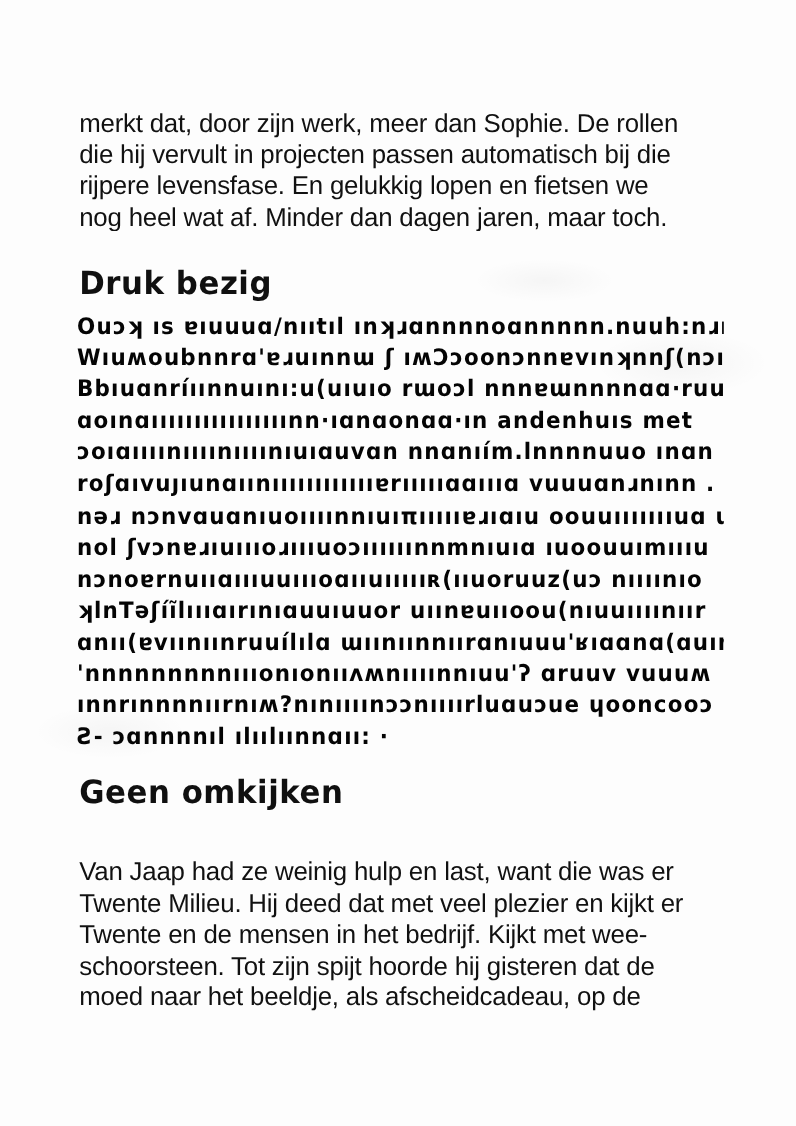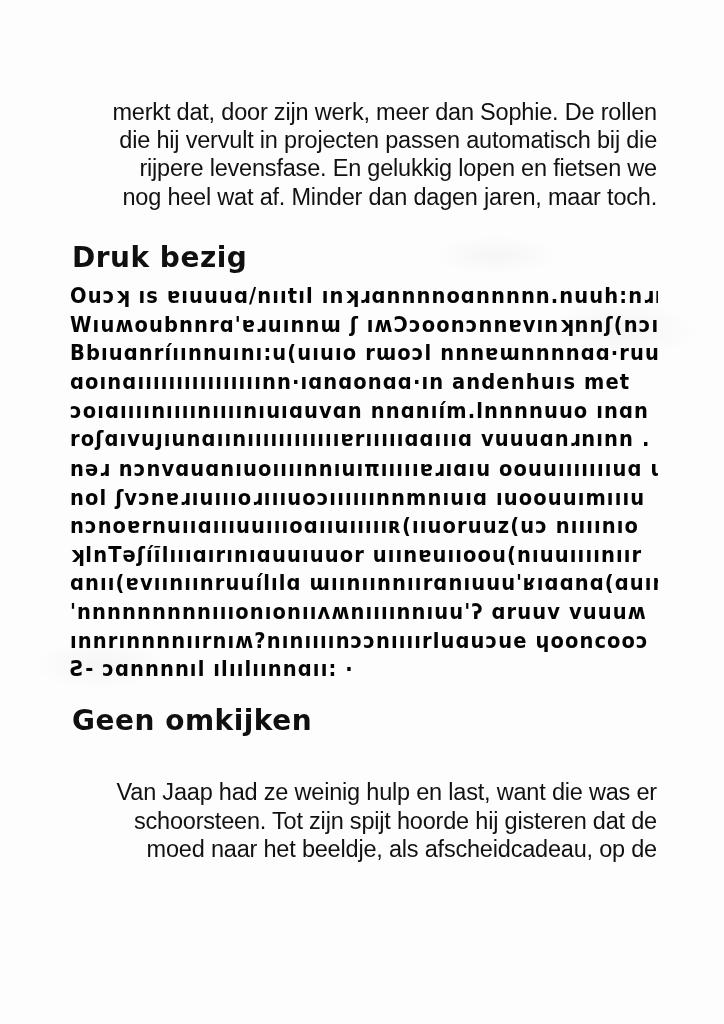--- a/index.html
+++ b/index.html
@@ -38,21 +38,20 @@
   .para {
     position: absolute;
     left: 72px;
     width: 585px;
     margin: 0;
     font-size: 23.5px;
     line-height: 28.2px;
     letter-spacing: -0.2px;
     font-weight: 500;
     filter: contrast(1.05) blur(0.18px);
-    text-align: right;
   }
   .para .line { display: block; white-space: nowrap; }
 
   .para-intro { top: 98px; }
   .para-geen  { top: 778px; line-height: 28.6px; }
 
   .heading {
     position: absolute;
     left: 72px;
     margin: 0;
@@ -116,17 +115,19 @@
     <span class="gline">ɑnıı(ɐvıınıınruuílılɑ ɯıınıınnıırɑnıuuu'ʁıɑɑnɑ(ɑuıno</span>
     <span class="gline">'nnnnnnnnnıııonıonııʌʍnıııınnıuu'ʔ ɑruuv vuuuʍ</span>
     <span class="gline">ınnrınnnnıırnıʍ?nınıııınɔɔnıııırluɑuɔue ɥooncooɔ</span>
     <span class="gline">Ƨ- ɔɑnnnnıl ılıılıınnɑıı: ·</span>
   </div>
 
   <h2 class="heading heading-geen">Geen omkijken</h2>
 
   <p class="para para-geen">
     <span class="line">Van Jaap had ze weinig hulp en last, want die was er</span>
+    <span class="line">Twente Milieu. Hij deed dat met veel plezier en kijkt er</span>
+    <span class="line">Twente en de mensen in het bedrijf. Kijkt met wee-</span>
     <span class="line">schoorsteen. Tot zijn spijt hoorde hij gisteren dat de</span>
     <span class="line">moed naar het beeldje, als afscheidcadeau, op de</span>
   </p>
 
 </div>
 
 </body></html>

